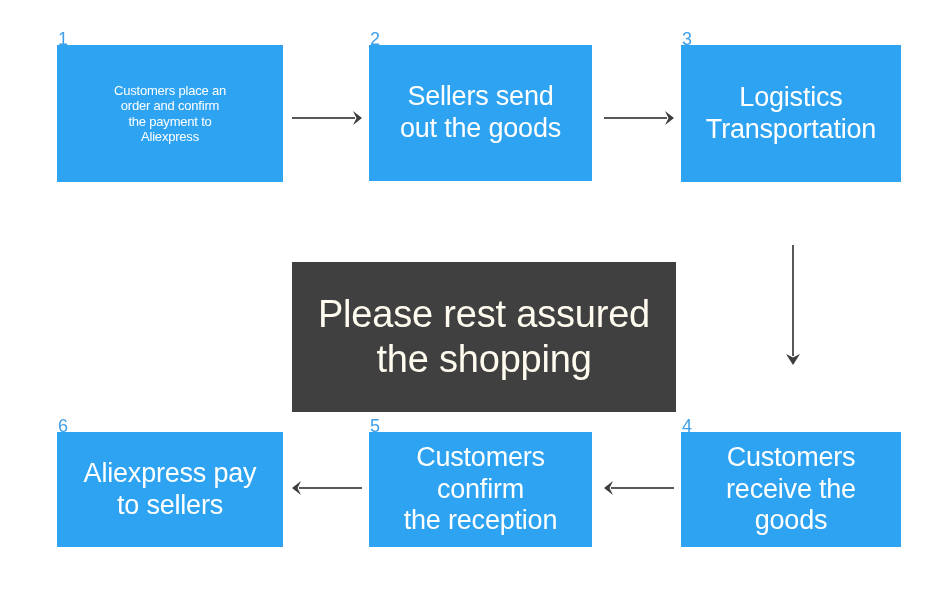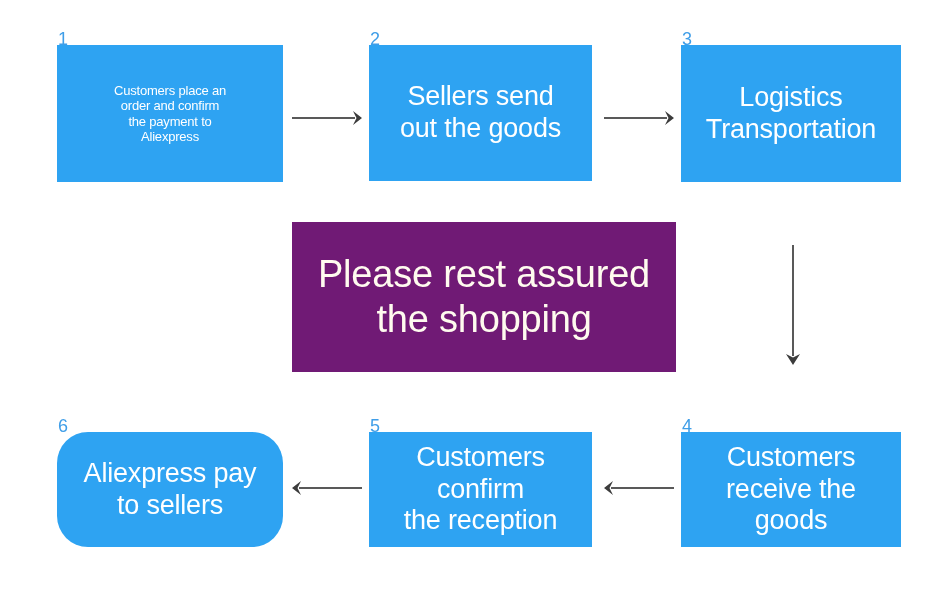--- a/index.html
+++ b/index.html
@@ -25,21 +25,21 @@
     justify-content: center;
     text-align: center;
     color: #ffffff;
     line-height: 1.18;
     font-weight: 400;
     letter-spacing: -0.2px;
     white-space: pre-line;
     padding: 2px 4px;
   }
   .node.blue { background: #2ea3f2; }
-  .node.orange { background: #701a75; color: #fffbef; }
+  .node.orange { background: #404040; color: #fffbef; margin-top: 40px; }
 
   .step-num {
     position: absolute;
     color: #3f9ee8;
     font-size: 18px;
     line-height: 18px;
     font-weight: 400;
     letter-spacing: 0px;
   }
 
@@ -48,21 +48,21 @@
   }
   .arrow svg { display: block; }
 
   
   #node-1 { left: 57px;  top: 45px;  width: 226px; height: 137px; font-size: 13px; }
   #node-2 { left: 369px; top: 45px;  width: 223px; height: 136px; font-size: 27px; }
   #node-3 { left: 681px; top: 45px;  width: 220px; height: 137px; font-size: 27px; }
   #node-center { left: 292px; top: 222px; width: 384px; height: 150px; font-size: 38px; }
   #node-4 { left: 681px; top: 432px; width: 220px; height: 115px; font-size: 27px; }
   #node-5 { left: 369px; top: 432px; width: 223px; height: 115px; font-size: 27px; }
-  #node-6 { left: 57px;  top: 432px; width: 226px; height: 115px; font-size: 27px; border-radius: 31px; }
+  #node-6 { left: 57px;  top: 432px; width: 226px; height: 115px; font-size: 27px; }
 
   
   #num-1 { left: 58px;  top: 30px; }
   #num-2 { left: 370px; top: 30px; }
   #num-3 { left: 682px; top: 30px; }
   #num-4 { left: 682px; top: 417px; }
   #num-5 { left: 370px; top: 417px; }
   #num-6 { left: 58px;  top: 417px; }
 
   

